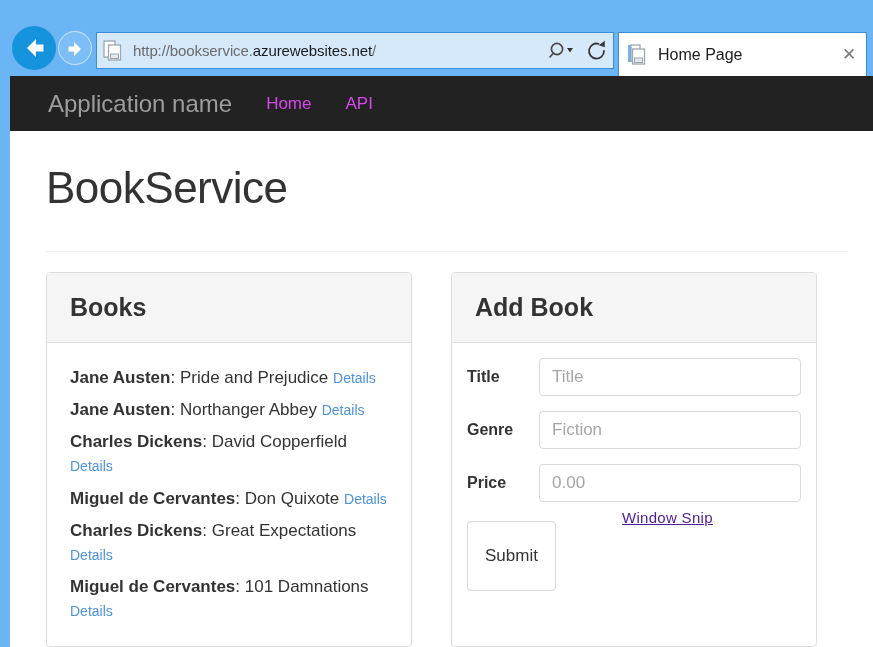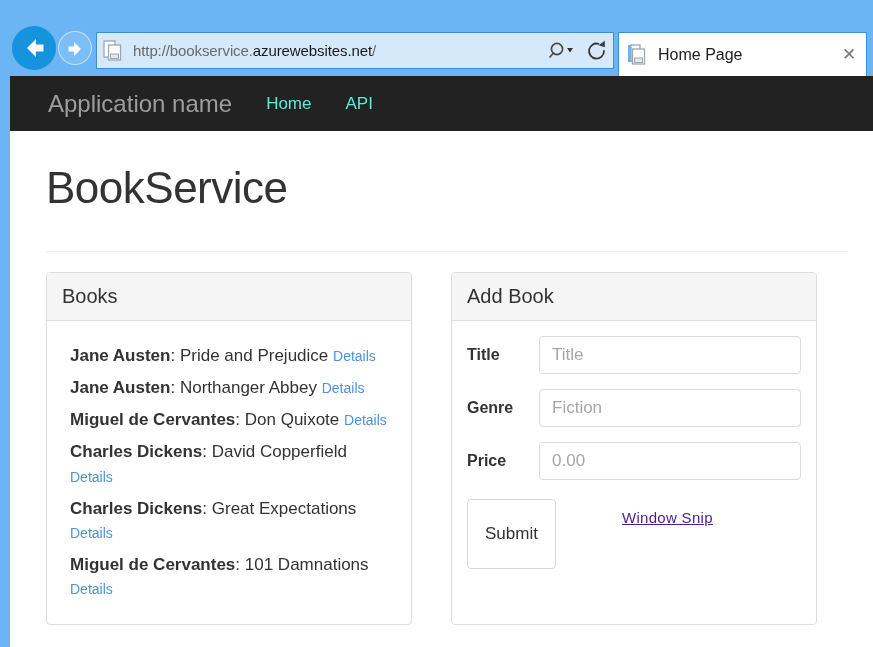--- a/index.html
+++ b/index.html
@@ -161,21 +161,21 @@
     box-sizing: border-box;
   }
   #brand {
     color: #9d9d9d;
     font-size: 24px;
     margin-right: 34px;
     white-space: nowrap;
     cursor: pointer;
   }
   .nav-link {
-    color: #5eead4;
+    color: #d946ef;
     font-size: 17px;
     margin-right: 34px;
     white-space: nowrap;
     cursor: pointer;
   }
 
   
   #container {
     padding: 0 25px 0 36px;
   }
@@ -206,24 +206,24 @@
     border-radius: 4px;
     box-sizing: border-box;
   }
   .panel-heading {
     background: #f5f5f5;
     border-bottom: 1px solid #dddddd;
     border-radius: 3px 3px 0 0;
     padding: 12px 15px;
   }
   .panel-title {
-    font-size: 20px;
+    font-size: 25px;
     color: #333333;
-    margin: 0;
-    font-weight: normal;
+    margin: 8px;
+    font-weight: bold;
   }
   .panel-body {
     padding: 15px;
   }
 
   
   #book-list {
     list-style: none;
     margin: 0;
     padding: 0;
@@ -387,22 +387,22 @@
       <div id="panels">
 
         <div class="panel">
           <div class="panel-heading">
             <h3 class="panel-title">Books</h3>
           </div>
           <div class="panel-body">
             <ul id="book-list">
                 <li><span class="author">Jane Austen</span><span>: </span><span>Pride and Prejudice</span> <a class="details-link">Details</a></li>
                 <li><span class="author">Jane Austen</span><span>: </span><span>Northanger Abbey</span> <a class="details-link">Details</a></li>
+                <li><span class="author">Charles Dickens</span><span>: </span><span>David Copperfield</span> <a class="details-link">Details</a></li>
                 <li><span class="author">Miguel de Cervantes</span><span>: </span><span>Don Quixote</span> <a class="details-link">Details</a></li>
-                <li><span class="author">Charles Dickens</span><span>: </span><span>David Copperfield</span> <a class="details-link">Details</a></li>
                 <li><span class="author">Charles Dickens</span><span>: </span><span>Great Expectations</span> <a class="details-link">Details</a></li>
                 <li><span class="author">Miguel de Cervantes</span><span>: </span><span>101 Damnations</span> <a class="details-link">Details</a></li>
               </ul>
           </div>
         </div>
 
         <div class="panel">
           <div class="panel-heading">
             <h3 class="panel-title">Add Book</h3>
           </div>

